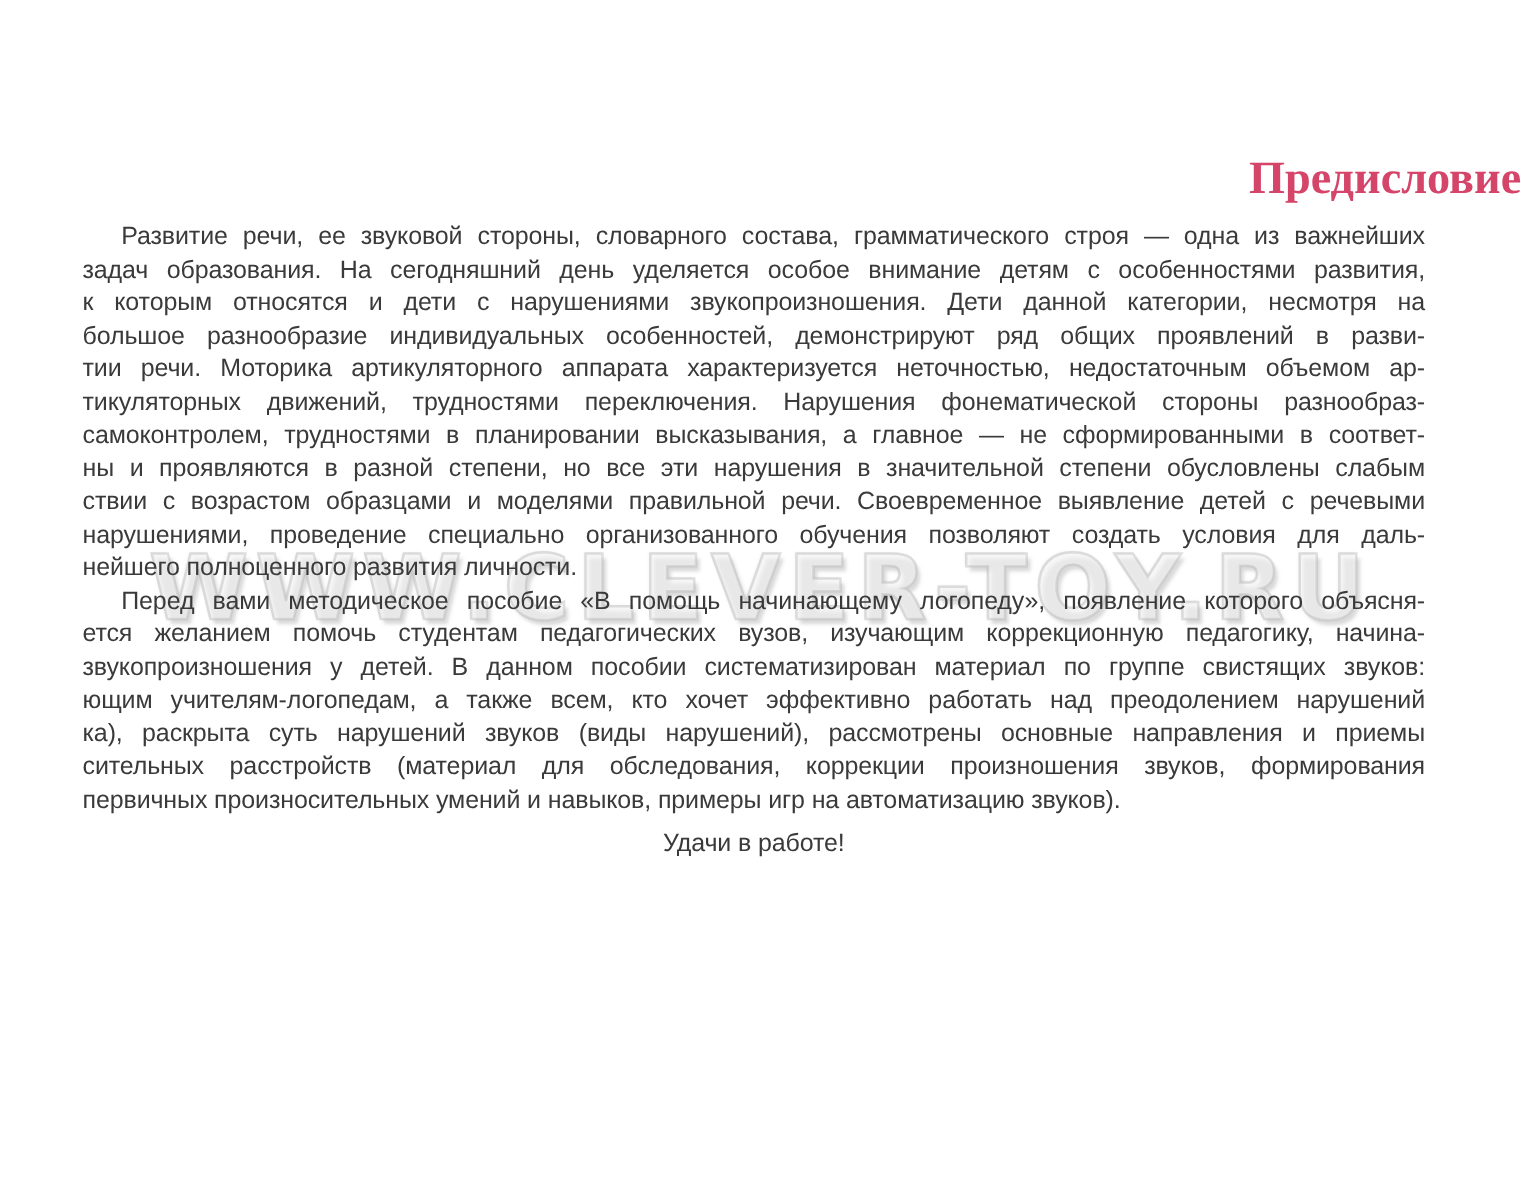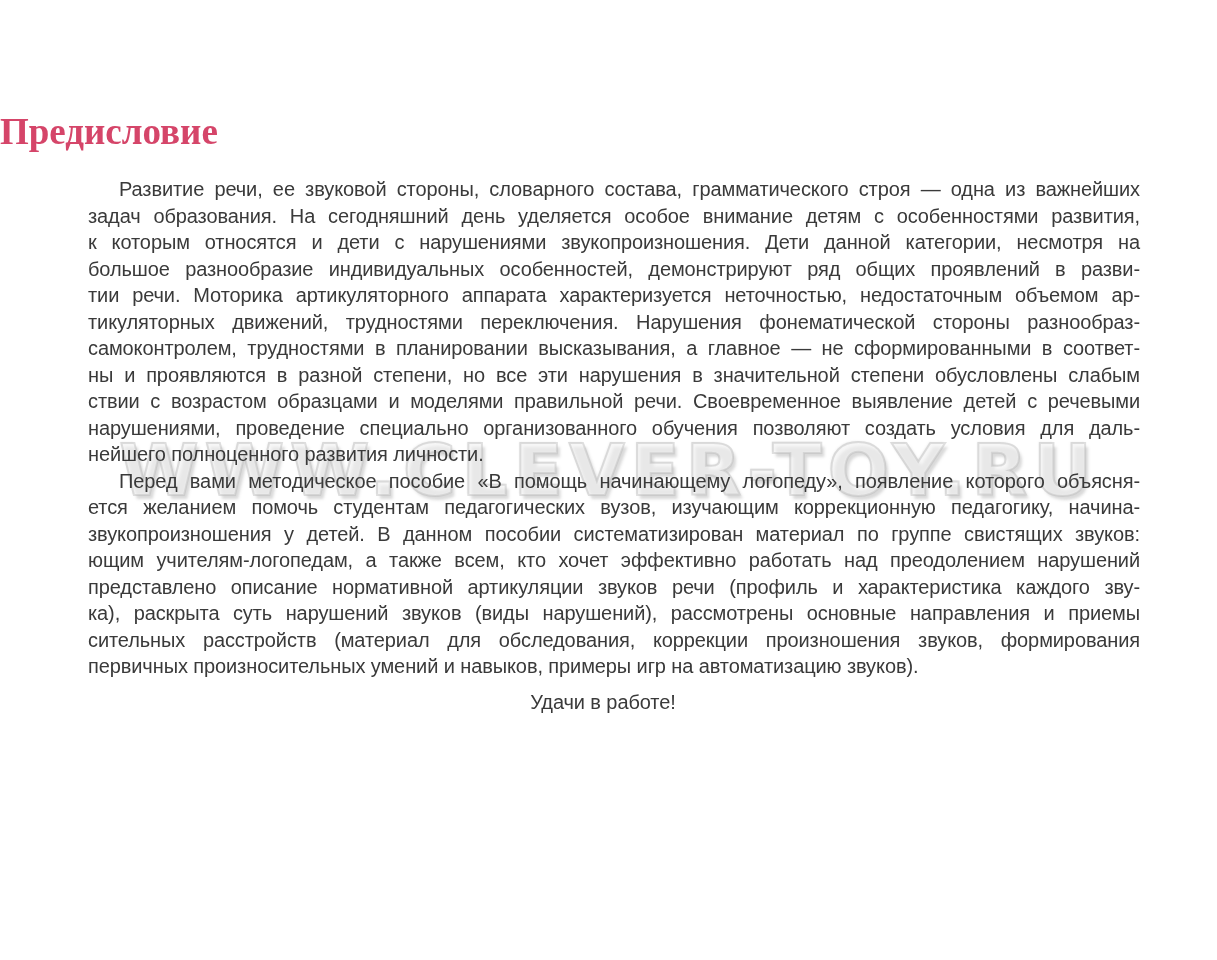--- a/index.html
+++ b/index.html
@@ -38,42 +38,41 @@
       -1px -1px 2px rgba(175, 175, 175, 0.22);
     user-select: none;
     pointer-events: none;
   }
   .content {
     position: relative;
     z-index: 2;
   }
   .title {
     position: absolute;
-    top: 110px;
+    top: 121px;
     left: 0;
     width: 100%;
     margin: 0;
-    text-align: left;
+    text-align: right;
     font-family: "Liberation Serif", "DejaVu Serif", serif;
     font-size: 37px;
     font-weight: 700;
   }
   .body-text {
     position: absolute;
     top: 176px;
     left: 66px;
     width: 1074px;
     font-size: 20px;
     line-height: 26.5px;
     letter-spacing: -0.1px;
   }
   .line {
     text-align: justify;
     text-align-last: justify;
-    margin-left: 22px;
   }
   .line.first {
     text-indent: 31px;
   }
   .line.last {
     text-align-last: left;
   }
   .closing {
     margin-top: 9px;
     text-align: center;
@@ -105,21 +104,20 @@
         <div class="line">ствии с возрастом образцами и моделями правильной речи. Своевременное выявление детей с речевыми</div>
         <div class="line">нарушениями, проведение специально организованного обучения позволяют создать условия для даль-</div>
         <div class="line last">нейшего полноценного развития личности.</div>
       </div>
 
       <div class="paragraph">
         <div class="line first">Перед вами методическое пособие «В помощь начинающему логопеду», появление которого объясня-</div>
         <div class="line">ется желанием помочь студентам педагогических вузов, изучающим коррекционную педагогику, начина-</div>
         <div class="line">звукопроизношения у детей. В данном пособии систематизирован материал по группе свистящих звуков:</div>
         <div class="line">ющим учителям-логопедам, а также всем, кто хочет эффективно работать над преодолением нарушений</div>
-        <div class="line">представлено описание нормативной артикуляции звуков речи (профиль и характеристика каждого зву-</div>
         <div class="line">ка), раскрыта суть нарушений звуков (виды нарушений), рассмотрены основные направления и приемы</div>
         <div class="line">сительных расстройств (материал для обследования, коррекции произношения звуков, формирования</div>
         <div class="line last">первичных произносительных умений и навыков, примеры игр на автоматизацию звуков).</div>
       </div>
 
       <div class="closing">Удачи в работе!</div>
 
     </div>
   </div>
 </div>

